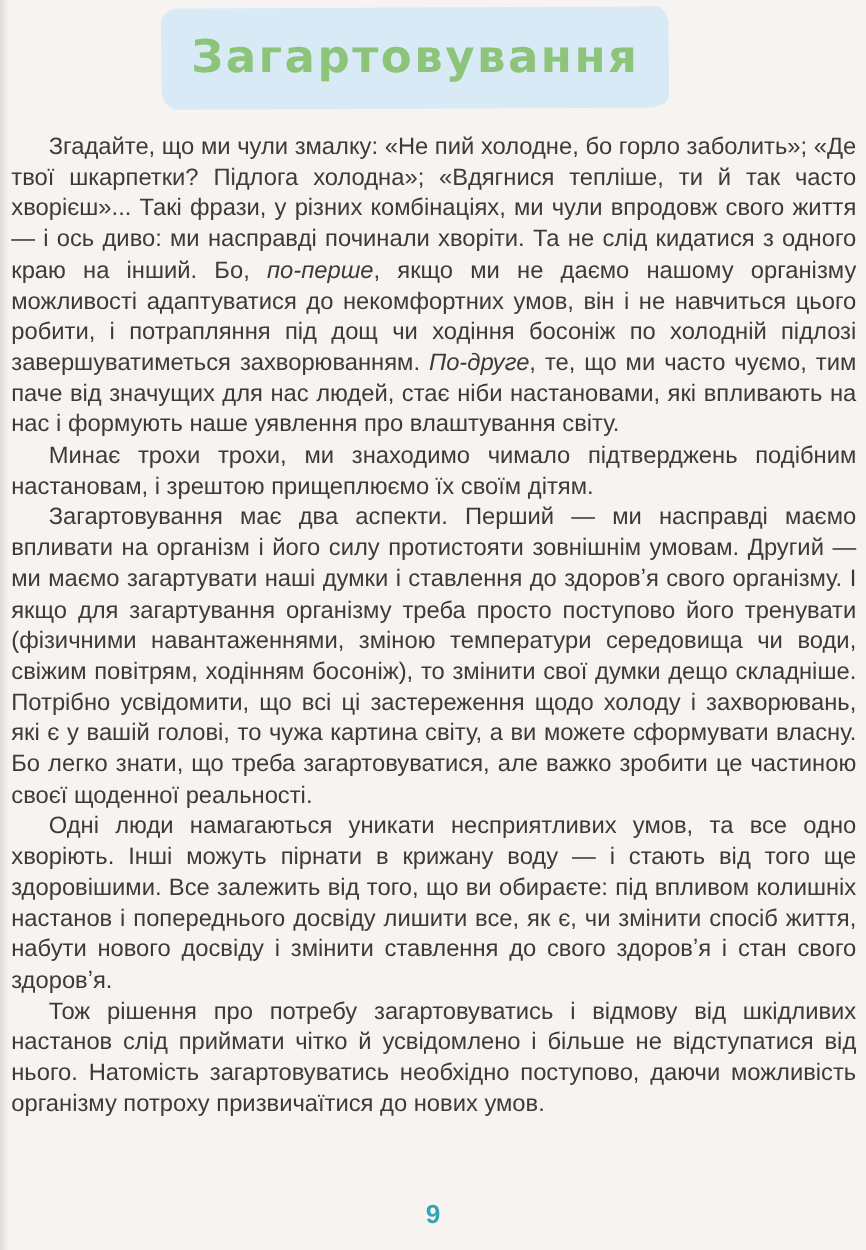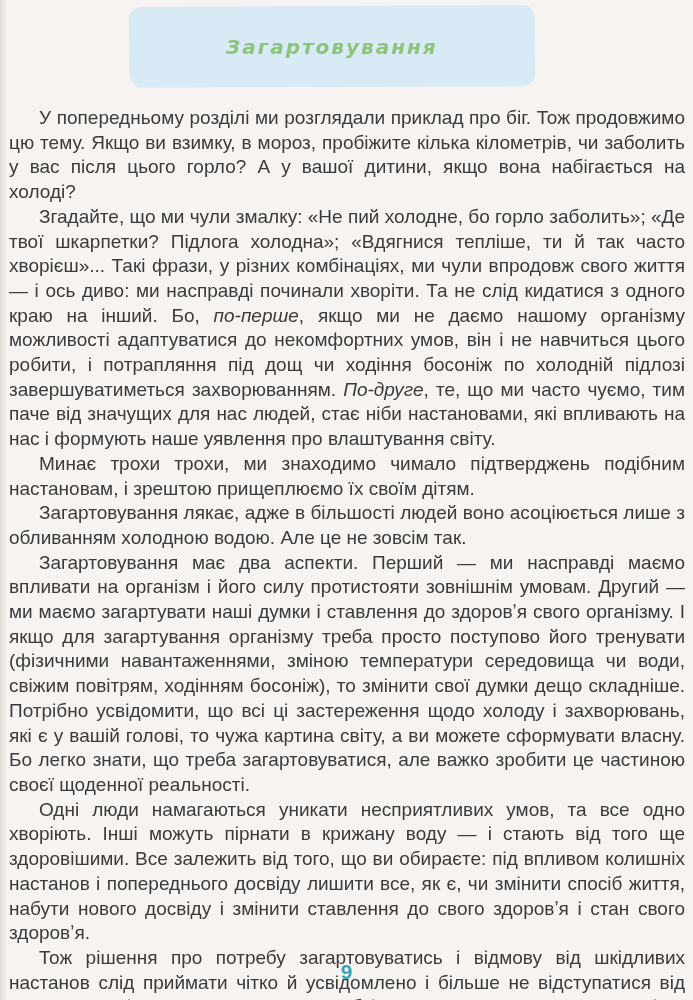--- a/index.html
+++ b/index.html
@@ -35,26 +35,25 @@
     background: var(--title-block-blue);
     border-radius: 14px 10px 16px 12px / 12px 16px 10px 18px;
     transform: rotate(-0.25deg);
     display: flex;
     align-items: center;
     justify-content: center;
   }
   .chapter-title {
     font-family: "DejaVu Sans", sans-serif;
     font-weight: 700;
-    font-size: 20px;
+    font-size: 36px;
     letter-spacing: 2px;
     color: var(--title-green);
     transform: rotate(0.25deg);
     white-space: nowrap;
-    font-style: italic;
   }
   .page-body {
     position: absolute;
     top: 106px;
     left: 0;
     right: 0;
     padding: 0 8px 0 9px;
     color: var(--body-text);
     font-size: 19px;
     line-height: 24.7px;
@@ -82,23 +81,21 @@
 <body>
 
 <div class="page">
   <div class="page-edge-shadow"></div>
 
   <div class="title-block">
     <h1 class="chapter-title">Загартовування</h1>
   </div>
 
   <main class="page-body">
-      <p>У попередньому розділі ми розглядали приклад про біг. Тож продовжимо цю тему. Якщо ви взимку, в мороз, пробіжите кілька кілометрів, чи заболить у вас після цього горло? А у вашої дитини, якщо вона набігається на холоді?</p>
       <p>Згадайте, що ми чули змалку: «Не пий холодне, бо горло заболить»; «Де твої шкарпетки? Підлога холодна»; «Вдягнися тепліше, ти й так часто хворієш»... Такі фрази, у різних комбінаціях, ми чули впродовж свого життя — і ось диво: ми насправді починали хворіти. Та не слід кидатися з одного краю на інший. Бо, <em>по-перше</em>, якщо ми не даємо нашому організму можливості адаптуватися до некомфортних умов, він і не навчиться цього робити, і потрапляння під дощ чи ходіння босоніж по холодній підлозі завершуватиметься захворюванням. <em>По-друге</em>, те, що ми часто чуємо, тим паче від значущих для нас людей, стає ніби настановами, які впливають на нас і формують наше уявлення про влаштування світу.</p>
       <p>Минає трохи трохи, ми знаходимо чимало підтверджень подібним настановам, і зрештою прищеплюємо їх своїм дітям.</p>
-      <p>Загартовування лякає, адже в більшості людей воно асоціюється лише з обливанням холодною водою. Але це не зовсім так.</p>
       <p>Загартовування має два аспекти. Перший — ми насправді маємо впливати на організм і його силу протистояти зовнішнім умовам. Другий — ми маємо загартувати наші думки і ставлення до здоровʼя свого організму. І якщо для загартування організму треба просто поступово його тренувати (фізичними навантаженнями, зміною температури середовища чи води, свіжим повітрям, ходінням босоніж), то змінити свої думки дещо складніше. Потрібно усвідомити, що всі ці застереження щодо холоду і захворювань, які є у вашій голові, то чужа картина світу, а ви можете сформувати власну. Бо легко знати, що треба загартовуватися, але важко зробити це частиною своєї щоденної реальності.</p>
       <p>Одні люди намагаються уникати несприятливих умов, та все одно хворіють. Інші можуть пірнати в крижану воду — і стають від того ще здоровішими. Все залежить від того, що ви обираєте: під впливом колишніх настанов і попереднього досвіду лишити все, як є, чи змінити спосіб життя, набути нового досвіду і змінити ставлення до свого здоровʼя і стан свого здоровʼя.</p>
       <p>Тож рішення про потребу загартовуватись і відмову від шкідливих настанов слід приймати чітко й усвідомлено і більше не відступатися від нього. Натомість загартовуватись необхідно поступово, даючи можливість організму потроху призвичаїтися до нових умов.</p>
     </main>
 
   <div class="page-number">9</div>
 </div>
 
 </body></html>

